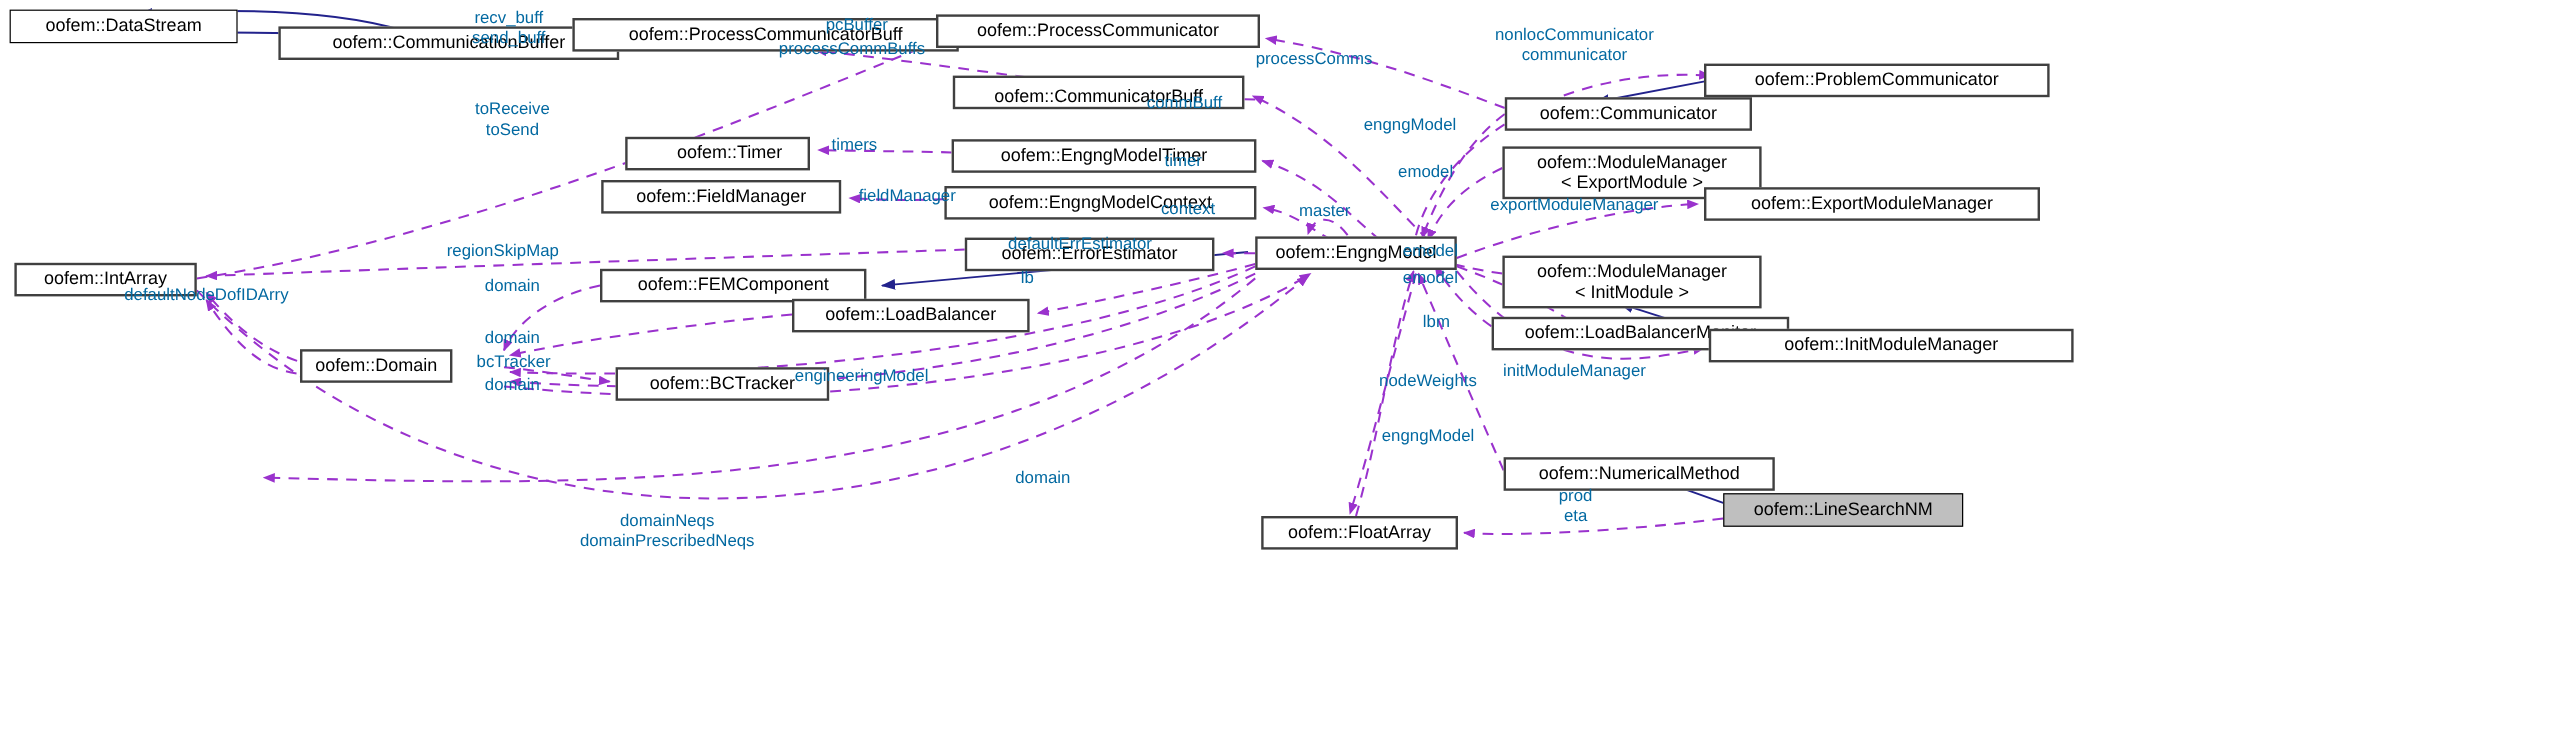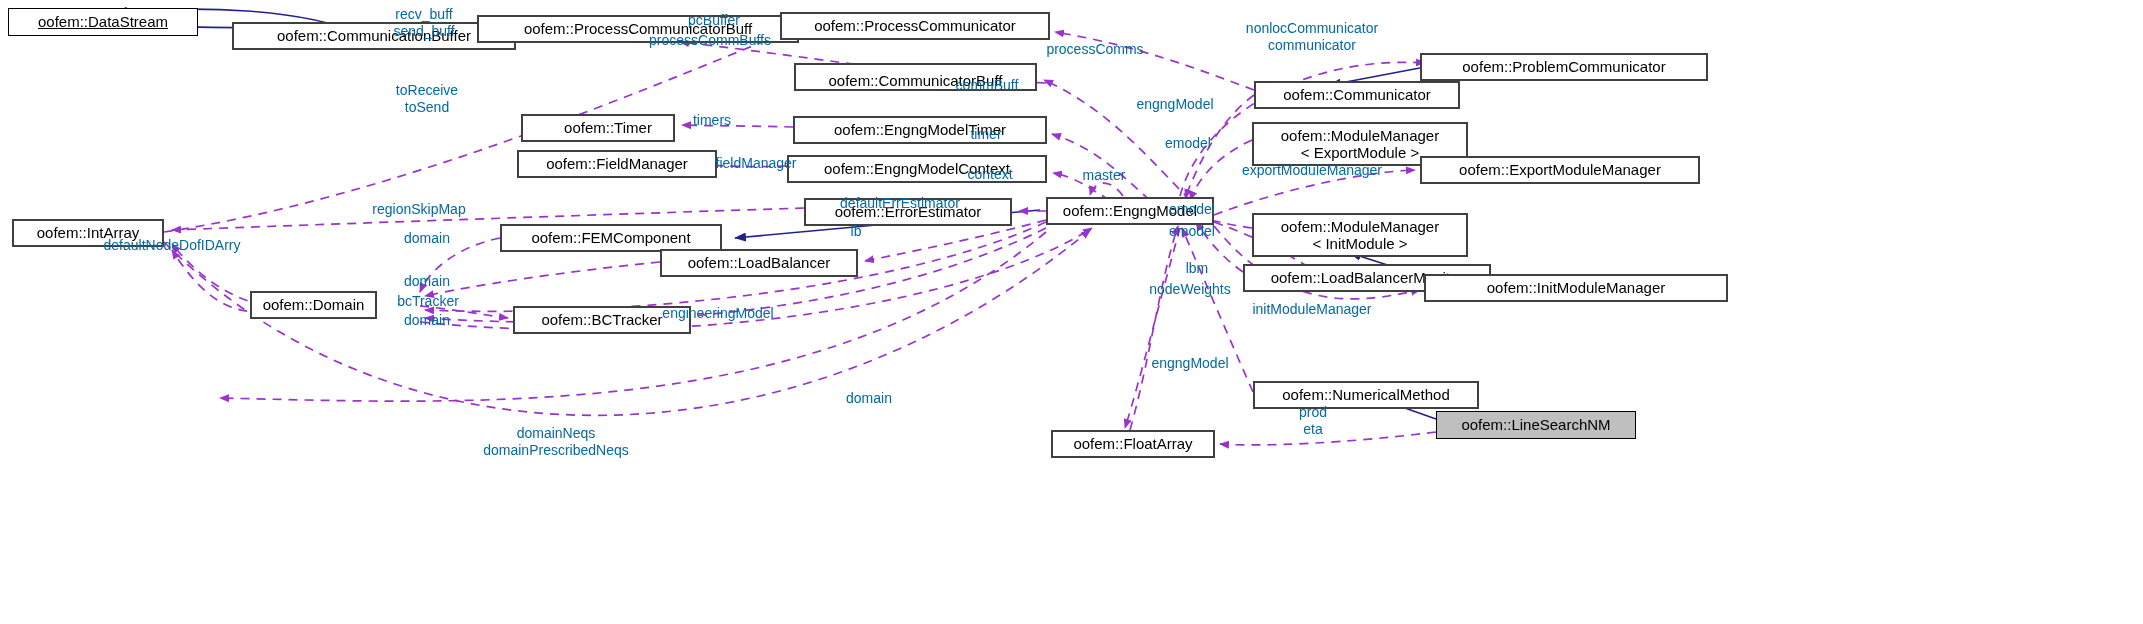--- a/index.html
+++ b/index.html
@@ -151,42 +151,42 @@
       <path d="M 164,242 C 400,480 800,470 1090,230"></path>
 
       <path d="M 1046,232 C 820,420 480,404 220,398" stroke-dasharray="9,7"></path>
 
       <path d="M 263,312 C 240,312 210,310 172,250"></path>
 
       <path d="M 1180,228 C 1160,300 1140,380 1125,428"></path>
     </g>
   </svg>
 
-  <div class="node thick" style="left:8px;top:8px;width:190px;height:28px;border-width:1px;border-color:#000;text-decoration:underline;">
+  <div class="node thick" style="left:8px;top:8px;width:190px;height:28px;border-width:1px;border-color:#000;">
     <span>oofem::DataStream</span>
   </div>
   <div class="node thick" style="left:232px;top:22px;width:284px;height:28px;">
     <span>oofem::CommunicationBuffer</span>
   </div>
   <div class="node thick" style="left:477px;top:15px;width:322px;height:28px;">
     <span>oofem::ProcessCommunicatorBuff</span>
   </div>
   <div class="node thick" style="left:780px;top:12px;width:270px;height:28px;">
     <span>oofem::ProcessCommunicator</span>
   </div>
   <div class="node thick" style="left:794px;top:63px;width:243px;height:28px;align-items:flex-end;">
     <span>oofem::CommunicatorBuff</span>
   </div>
   <div class="node thick" style="left:521px;top:114px;width:154px;height:28px;padding-left:20px;">
     <span>oofem::Timer</span>
   </div>
   <div class="node thick" style="left:793px;top:116px;width:254px;height:28px;">
     <span>oofem::EngngModelTimer</span>
   </div>
-  <div class="node thick" style="left:501px;top:150px;width:200px;height:28px;margin-left:16px;">
+  <div class="node thick" style="left:501px;top:150px;width:200px;height:28px;">
     <span>oofem::FieldManager</span>
   </div>
   <div class="node thick" style="left:787px;top:155px;width:260px;height:28px;">
     <span>oofem::EngngModelContext</span>
   </div>
   <div class="node thick" style="left:804px;top:198px;width:208px;height:28px;">
     <span>oofem::ErrorEstimator</span>
   </div>
   <div class="node thick" style="left:12px;top:219px;width:152px;height:28px;">
     <span>oofem::IntArray</span>
@@ -260,21 +260,21 @@
   <div class="edge-label" style="left:419px;top:209px;">regionSkipMap</div>
   <div class="edge-label" style="left:900px;top:203px;">defaultErrEstimator</div>
   <div class="edge-label" style="left:1192px;top:209px;">emodel</div>
   <div class="edge-label" style="left:856px;top:231px;">lb</div>
   <div class="edge-label" style="left:1192px;top:231px;">emodel</div>
   <div class="edge-label" style="left:427px;top:238px;">domain</div>
   <div class="edge-label" style="left:172px;top:245px;">defaultNodeDofIDArry</div>
   <div class="edge-label" style="left:1197px;top:268px;">lbm</div>
   <div class="edge-label" style="left:427px;top:281px;">domain</div>
   <div class="edge-label" style="left:428px;top:301px;">bcTracker</div>
-  <div class="edge-label" style="left:1190px;top:289px;">nodeWeights</div>
+  <div class="edge-label" style="left:1190px;top:317px;">nodeWeights</div>
   <div class="edge-label" style="left:1312px;top:309px;">initModuleManager</div>
   <div class="edge-label" style="left:427px;top:320px;">domain</div>
   <div class="edge-label" style="left:718px;top:313px;">engineeringModel</div>
   <div class="edge-label" style="left:1190px;top:363px;">engngModel</div>
   <div class="edge-label" style="left:869px;top:398px;">domain</div>
   <div class="edge-label" style="left:1313px;top:421px;">prod
 eta</div>
   <div class="edge-label" style="left:556px;top:442px;">domainNeqs
 domainPrescribedNeqs</div>
 

